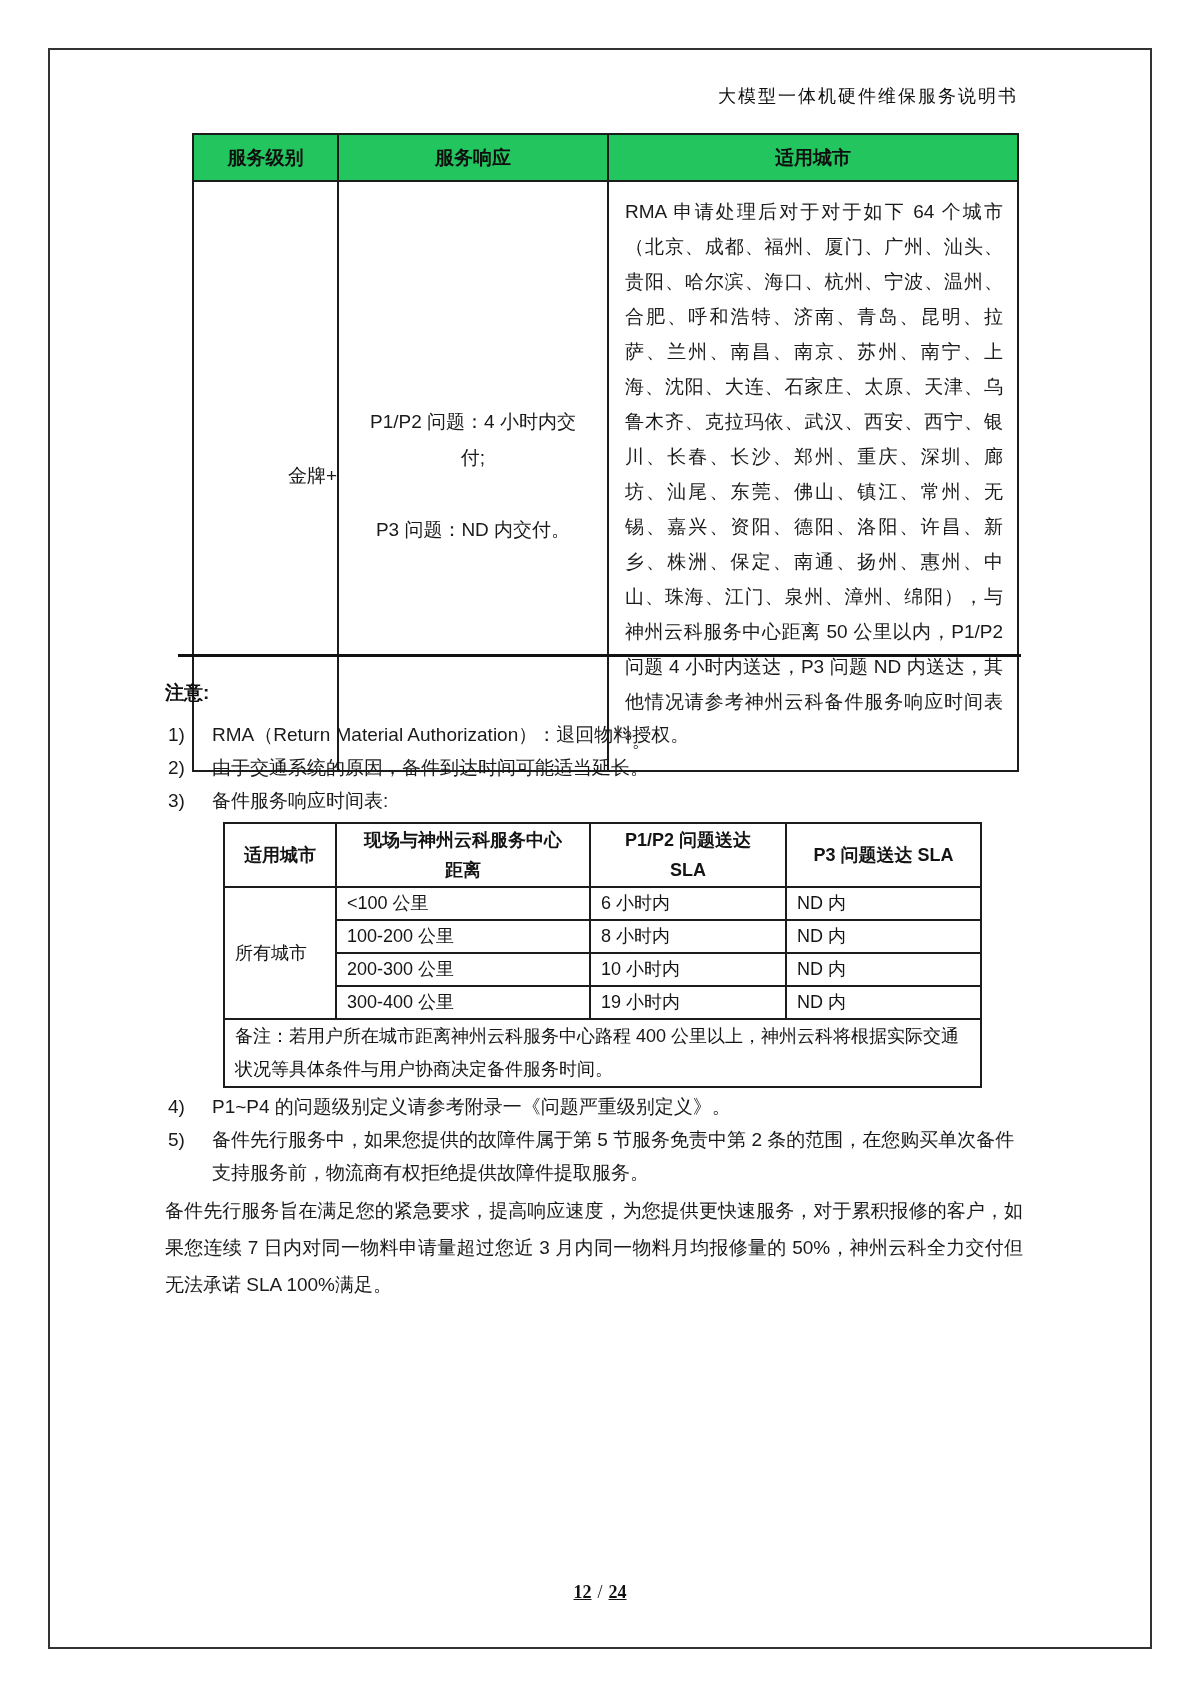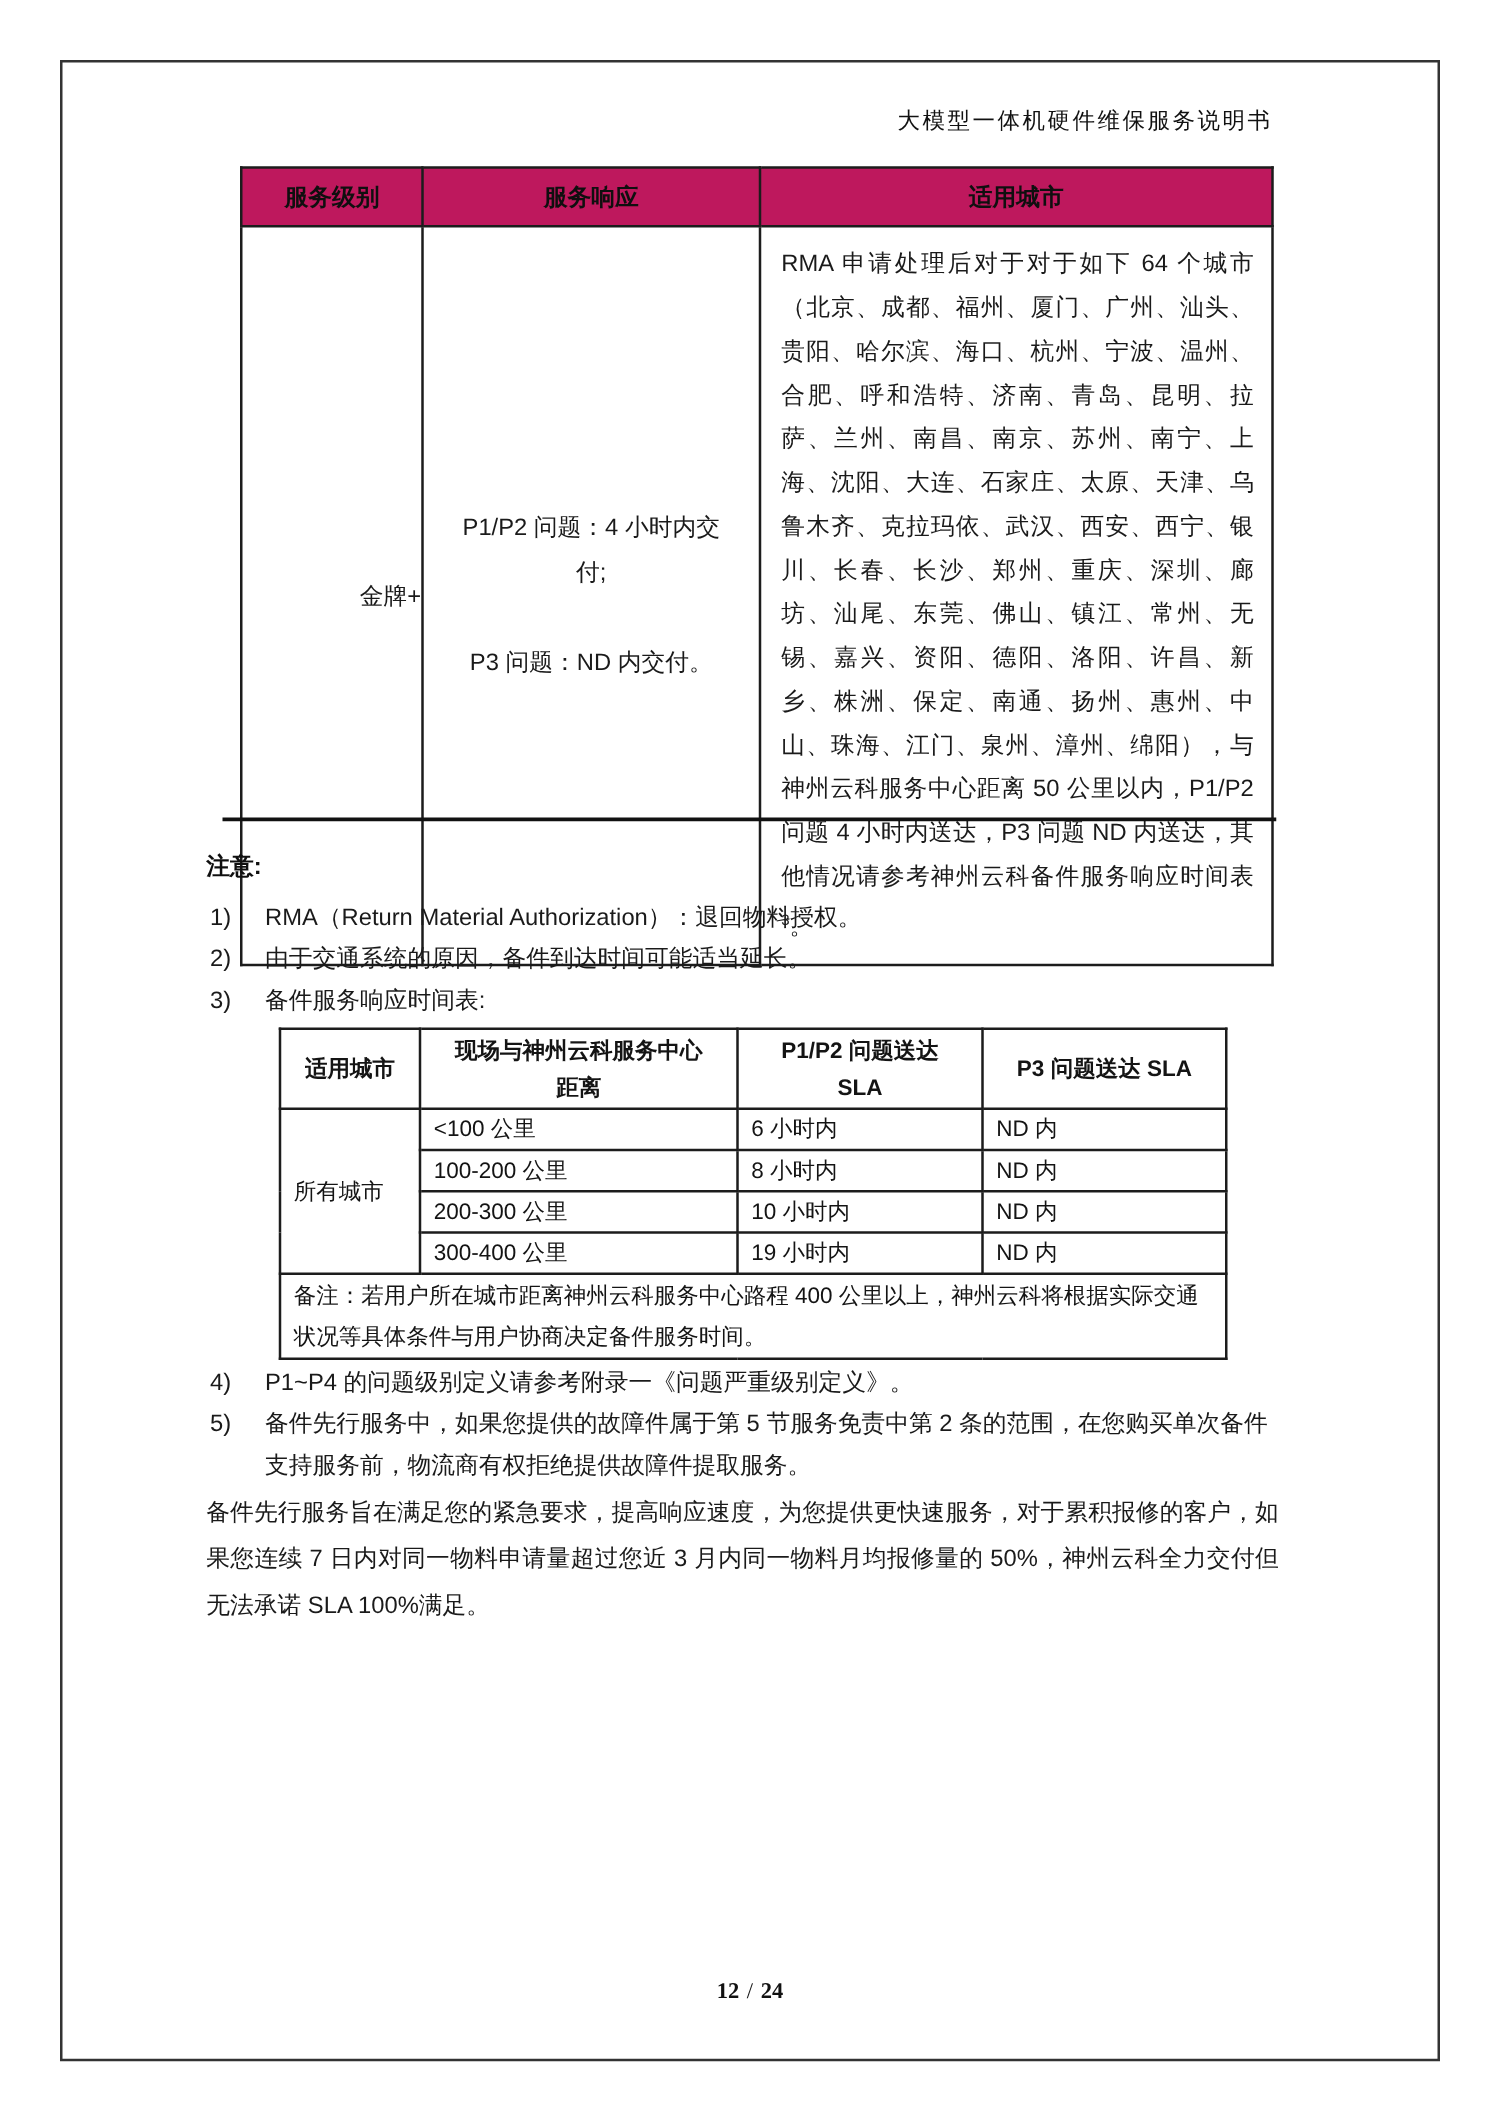--- a/index.html
+++ b/index.html
@@ -30,21 +30,21 @@
   
   table { border-collapse: collapse; table-layout: fixed; }
   .service-table {
     position: absolute; left: 192px; top: 133px;
     width: 826px;
   }
   .service-table th, .service-table td {
     border: 2px solid #1c1c1c;
   }
   .service-table th {
-    background: #be185d;
+    background: #22c55e;
     font-size: 19px; font-weight: bold;
     height: 47px; text-align: center;
     color: #0f0f0f;
   }
   .service-table td { vertical-align: middle; font-size: 19px; }
   .svc-level-cell { text-align: right; }
   .svc-response-cell { text-align: center; }
   .svc-response-cell p { max-width: 220px; margin: 0 auto; line-height: 36px; }
   .svc-response-cell p + p { margin-top: 36px; }
   .svc-cities-cell {
@@ -105,21 +105,21 @@
     text-align: justify;
   }
 
   
   .page-footer {
     position: absolute; left: 0; top: 1582px; width: 1200px;
     text-align: center;
     font-family: "Liberation Serif", serif;
     font-size: 18px; color: #111111;
   }
-  .page-footer .num { font-weight: bold; }
+  .page-footer .num { font-weight: bold; text-decoration: underline; }
   .page-footer .sep { font-weight: normal; padding: 0 6px; }
 </style>
 </head>
 <body>
 
 <div class="page-border"></div>
 
 <div class="doc-header">大模型一体机硬件维保服务说明书</div>
 
 <table class="service-table">

